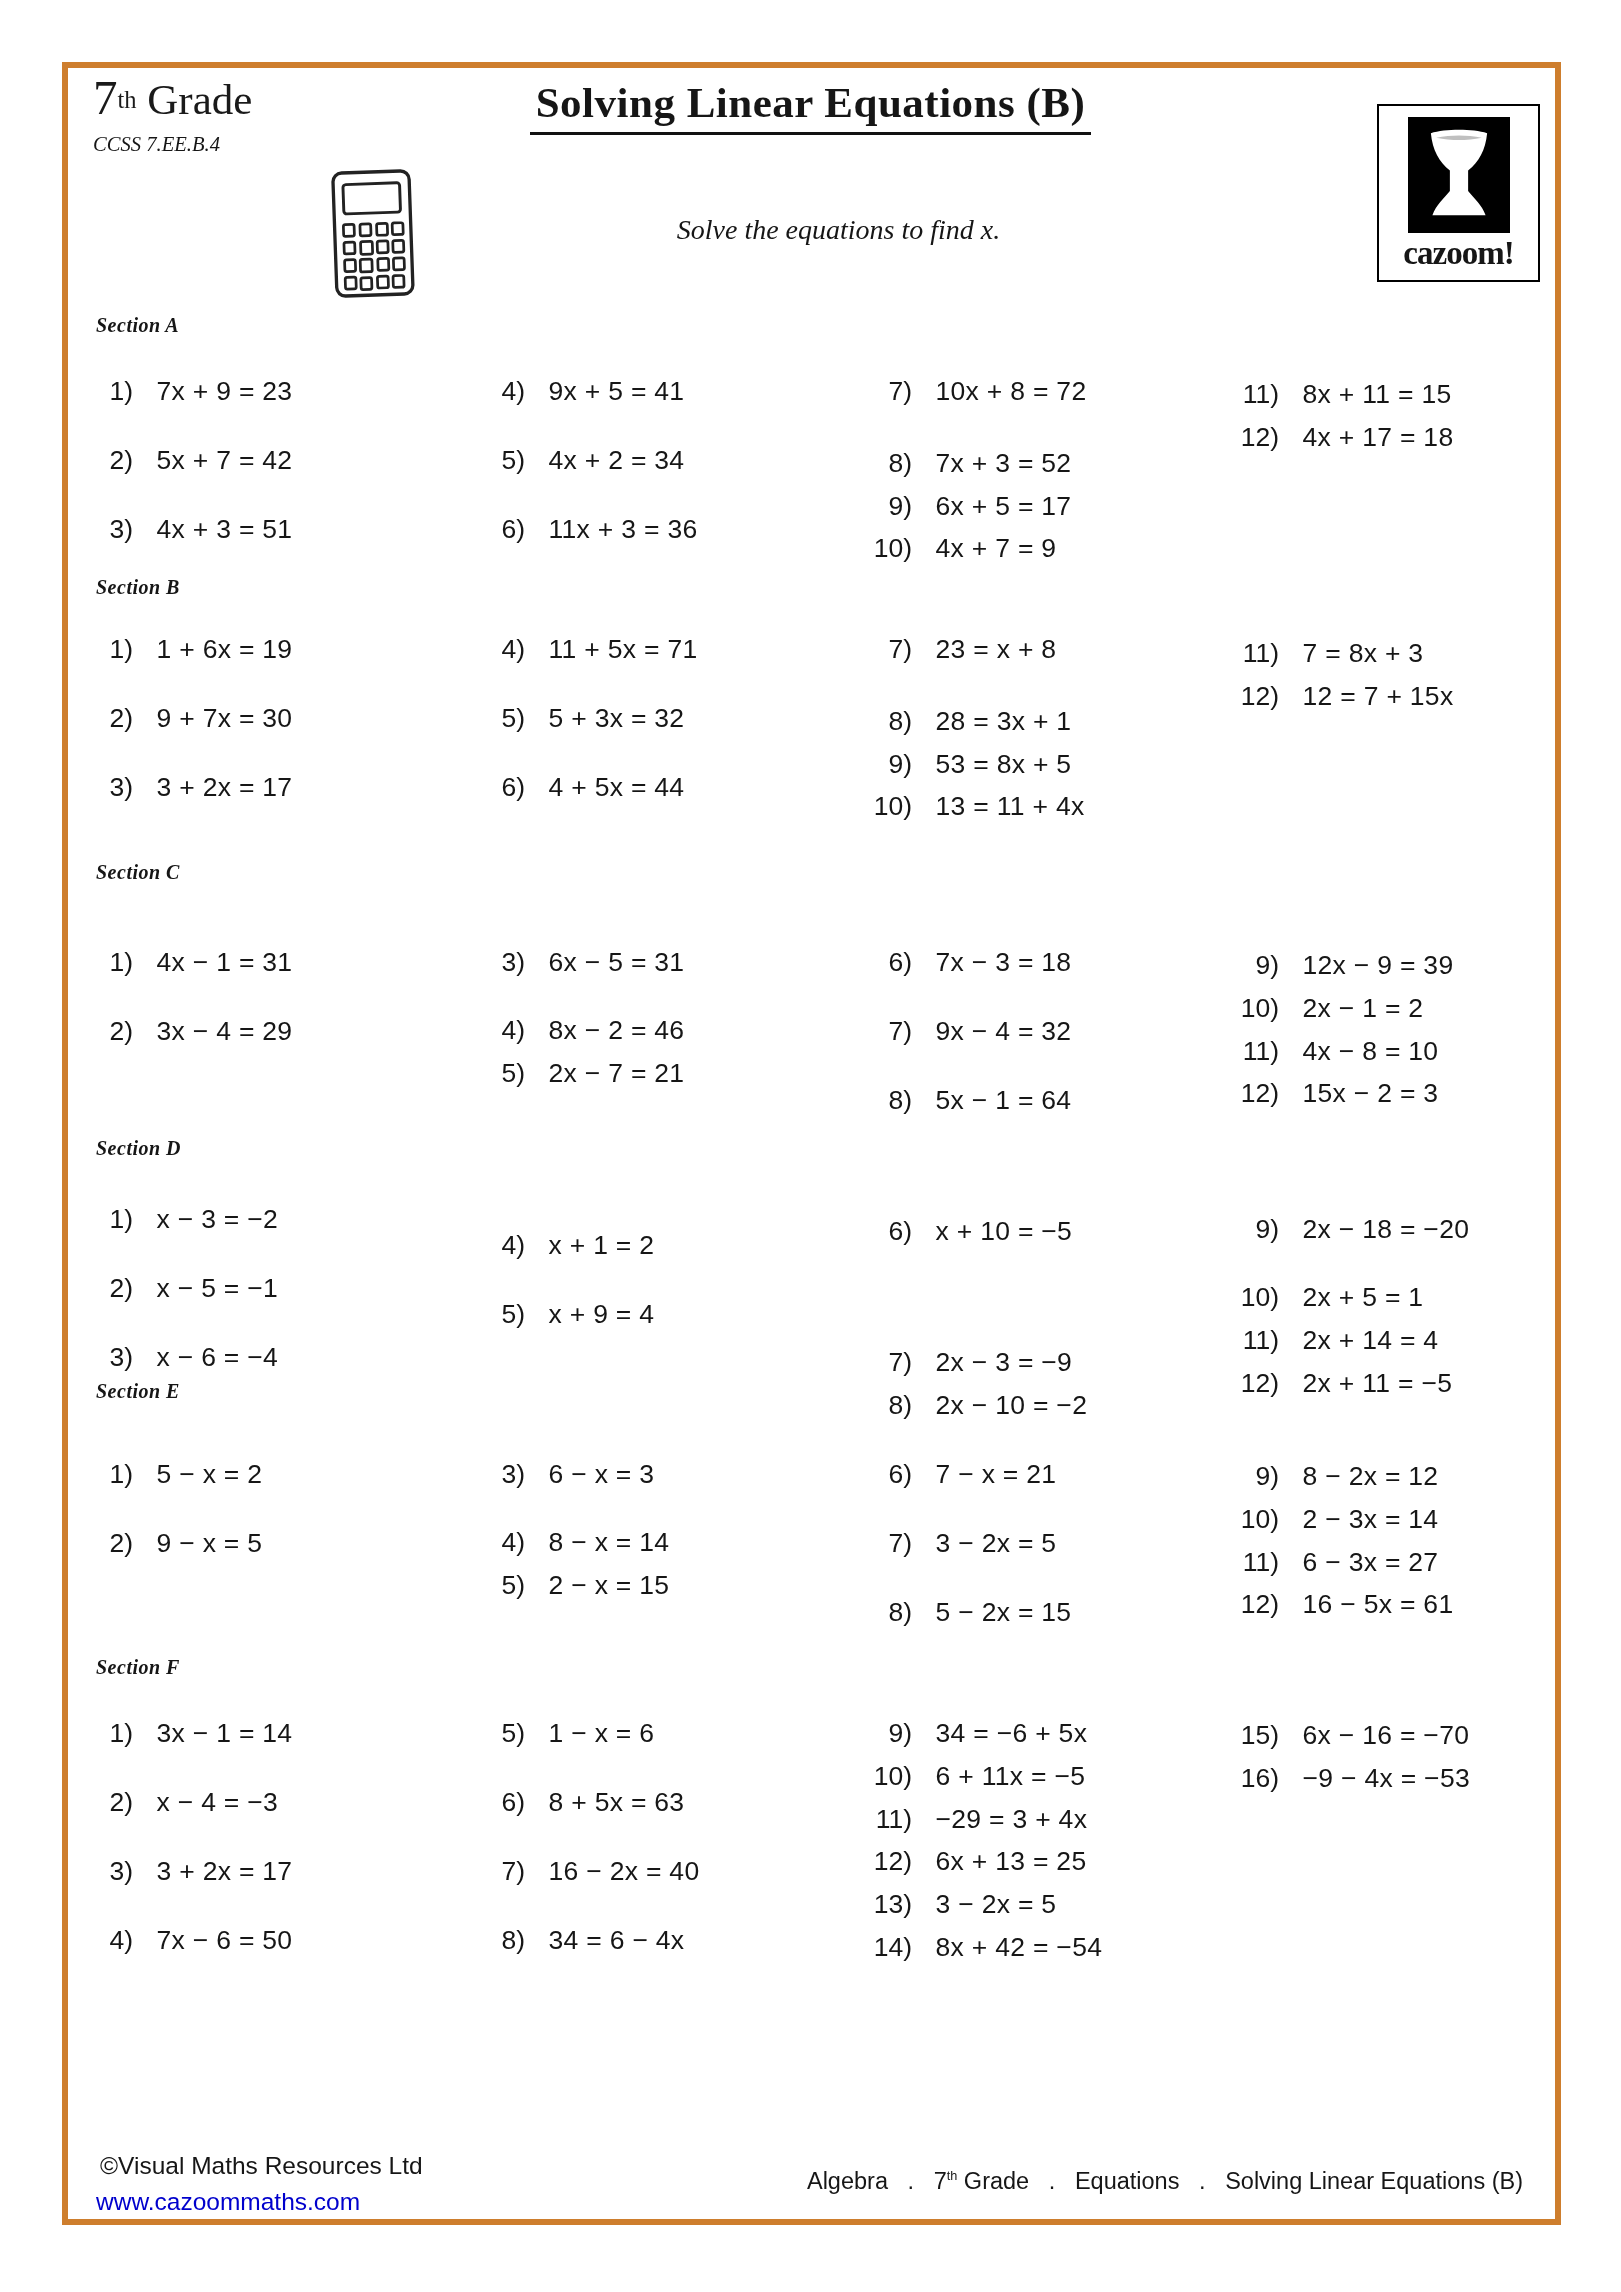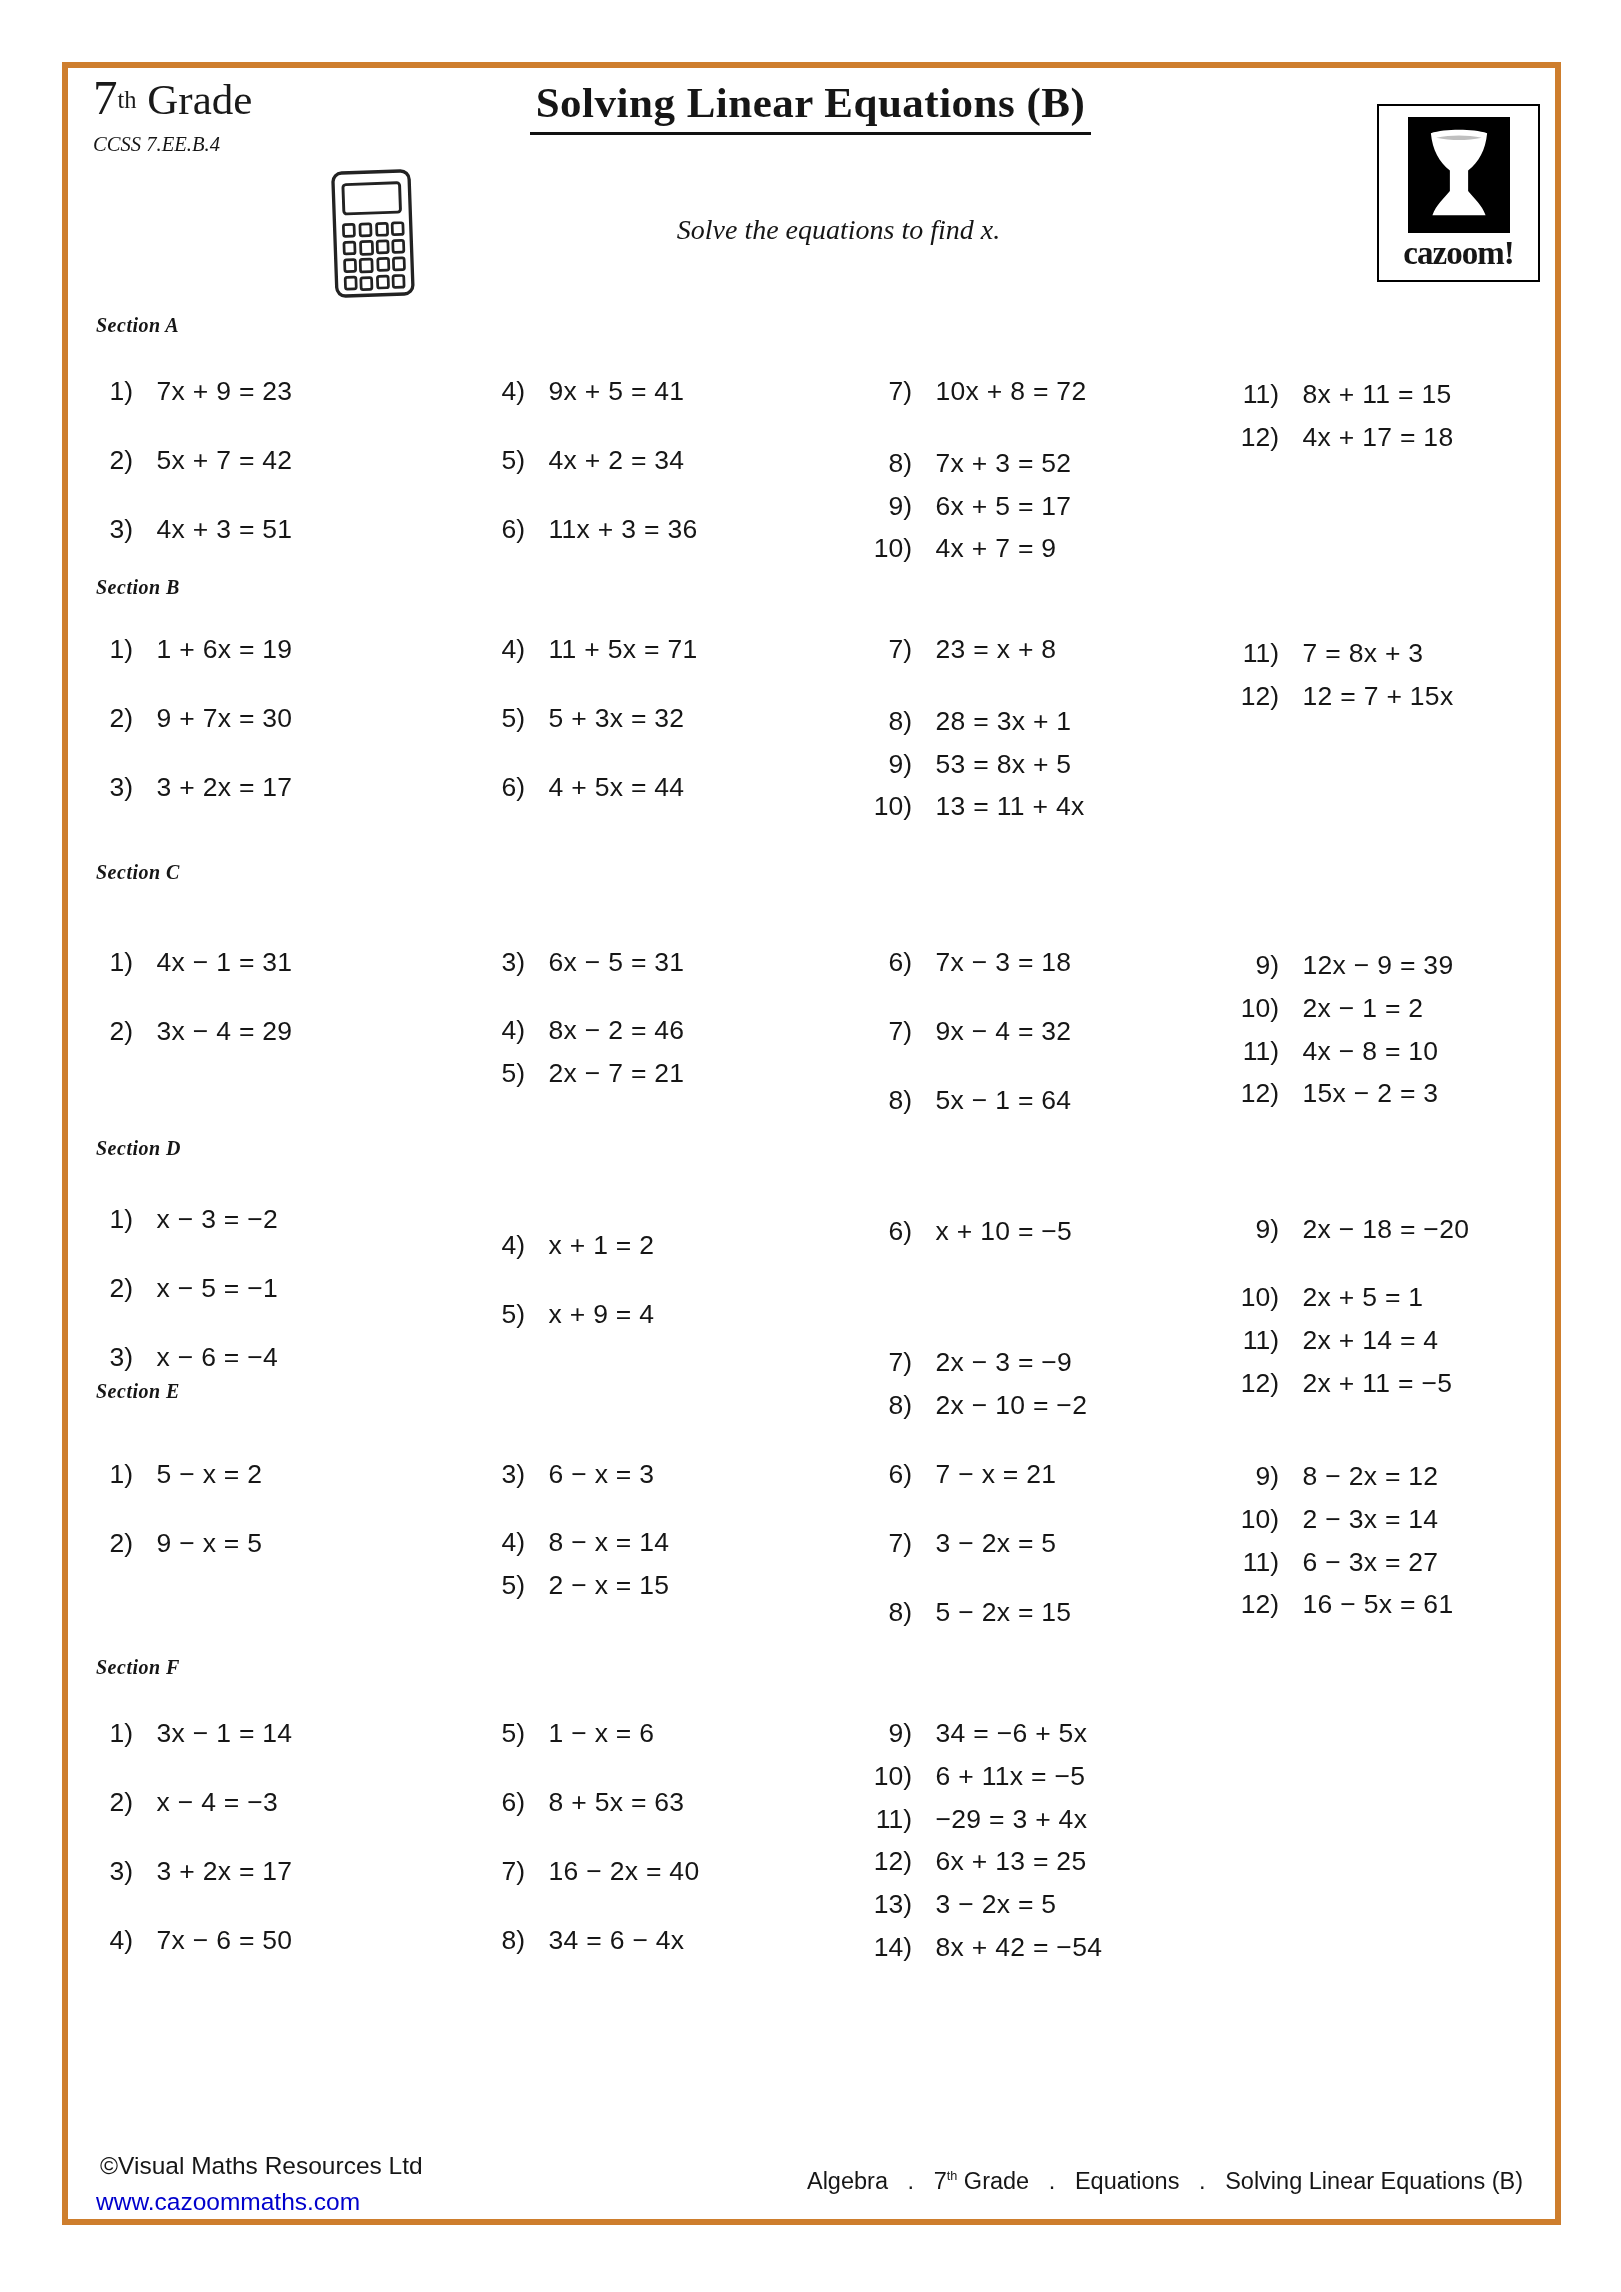--- a/index.html
+++ b/index.html
@@ -443,18 +443,28 @@
       </div>
       <div class="row">
         <span class="qnum">13)</span>
         <span class="eq">3 − 2x = 5</span>
       </div>
       <div class="row">
         <span class="qnum">14)</span>
         <span class="eq">8x + 42 = −54</span>
       </div>
     </div>
+  <div class="col g10" style="left:1224px;top:1719px">
+      <div class="row">
+        <span class="qnum">15)</span>
+        <span class="eq">6x − 16 = −70</span>
+      </div>
+      <div class="row">
+        <span class="qnum">16)</span>
+        <span class="eq">−9 − 4x = −53</span>
+      </div>
+    </div>
 
   <div class="copyright">©Visual Maths Resources Ltd</div>
   <a class="weblink">www.cazoommaths.com</a>
   <div class="crumbs"><span>Algebra</span><span class="sep">.</span><span>7</span><sup>th</sup><span> Grade</span><span class="sep">.</span><span>Equations</span><span class="sep">.</span><span>Solving Linear Equations (B)</span></div>
 </div>
 
 
 </body></html>

